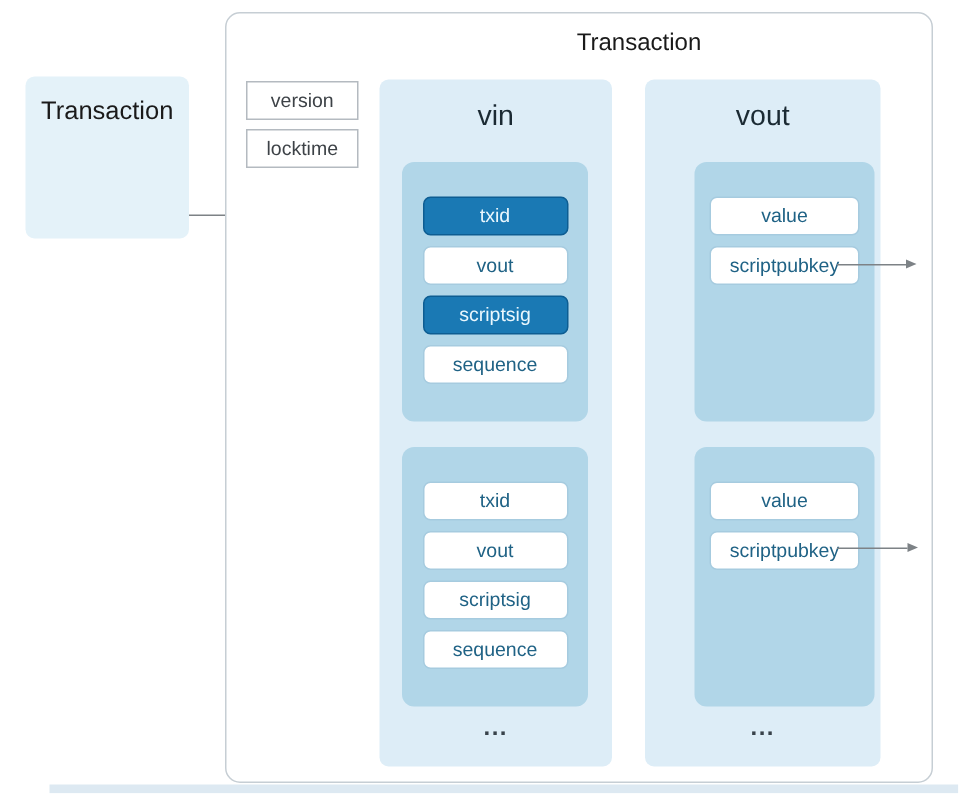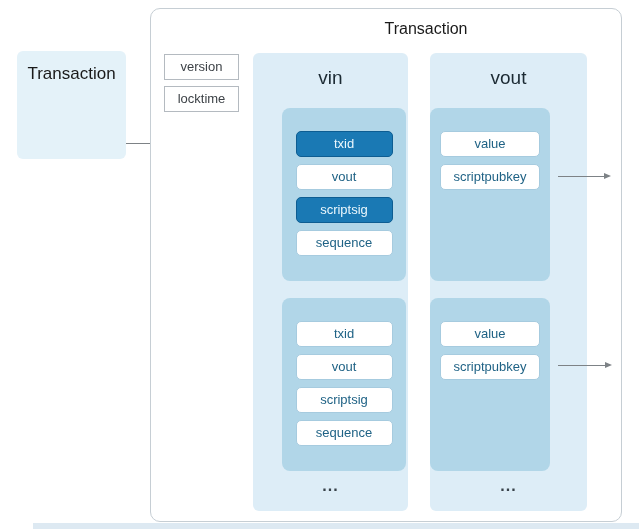--- a/index.html
+++ b/index.html
@@ -55,22 +55,22 @@
   }
   .column.vin{left:102px;width:155px;}
   .column.vout{left:279px;width:157px;}
   .col-header{
     text-align:center;padding-top:14px;font-size:19px;color:var(--header-text);
   }
   .group{
     position:absolute;background:var(--group-bg);border-radius:8px;
     box-sizing:border-box;padding-top:23px;
   }
-  .vin .group{left:29px;width:124px;height:173px;}
-  .vout .group{left:0;width:120px;height:173px;}
+  .vin .group{left:15px;width:124px;height:173px;}
+  .vout .group{left:33px;width:120px;height:173px;}
   .group-1{top:55px;}
   .group-2{top:245px;}
   .field{
     display:block;height:26px;box-sizing:border-box;margin:0 auto 7px auto;
     border-radius:5px;text-align:center;line-height:24px;font-size:13px;
   }
   .vin .field{width:97px;}
   .vout .field{width:100px;}
   .field.plain{background:#fff;border:1px solid var(--plain-border);color:var(--plain-text);}
   .field.highlighted{background:var(--highlight-fill);border:1px solid var(--highlight-border);color:var(--highlight-text);}

